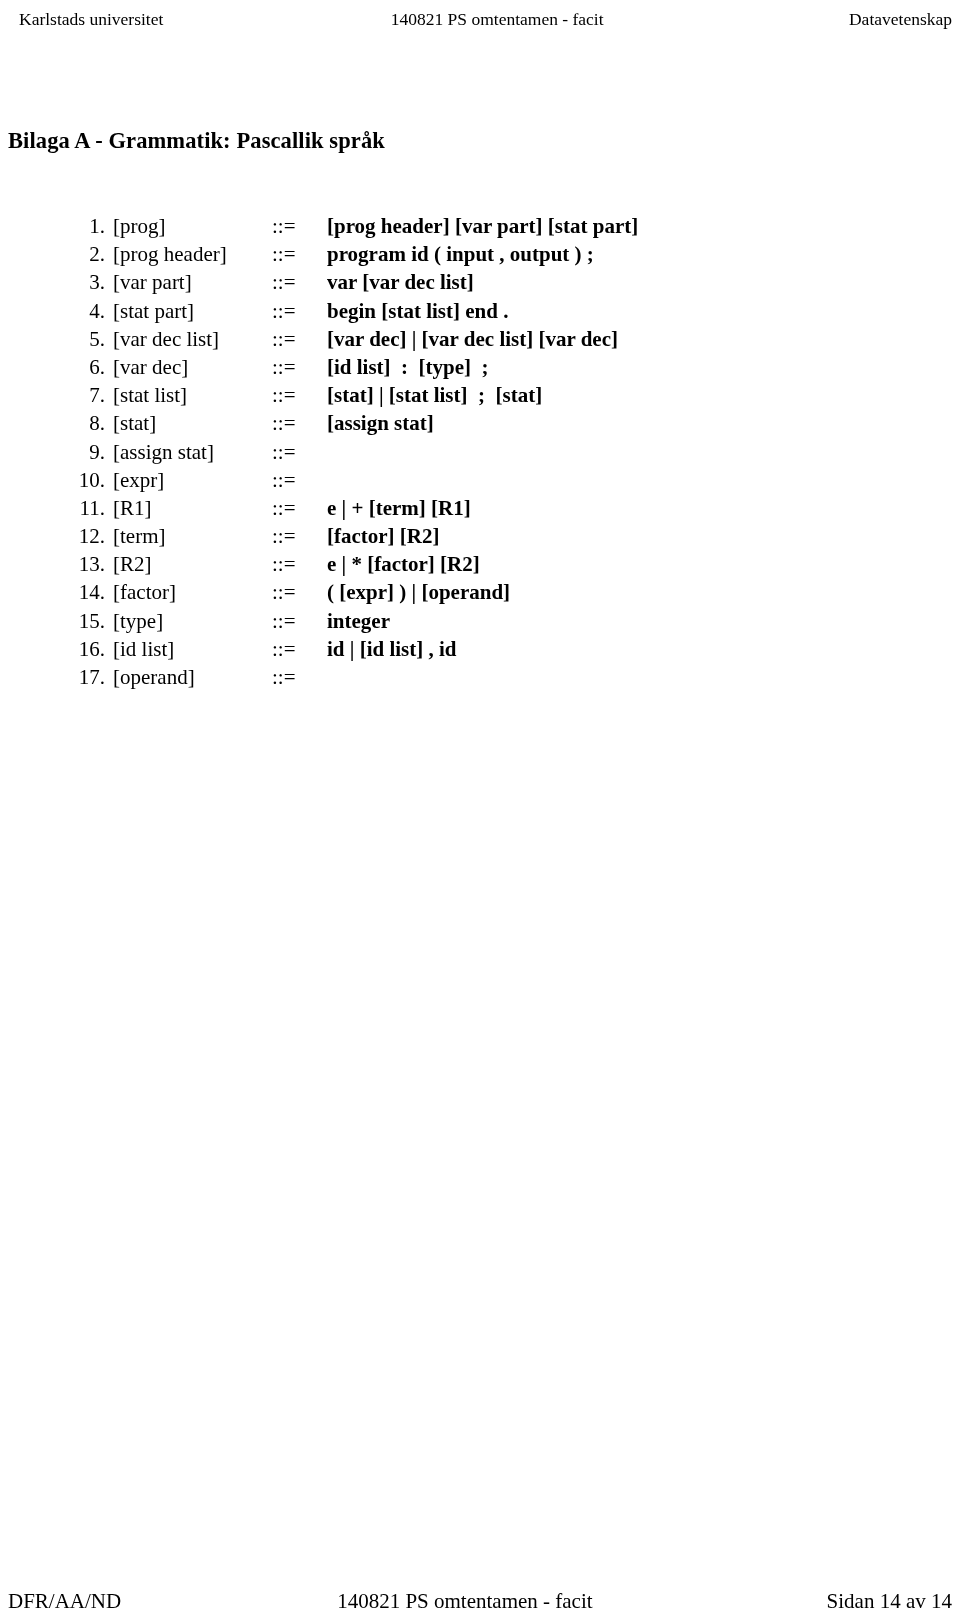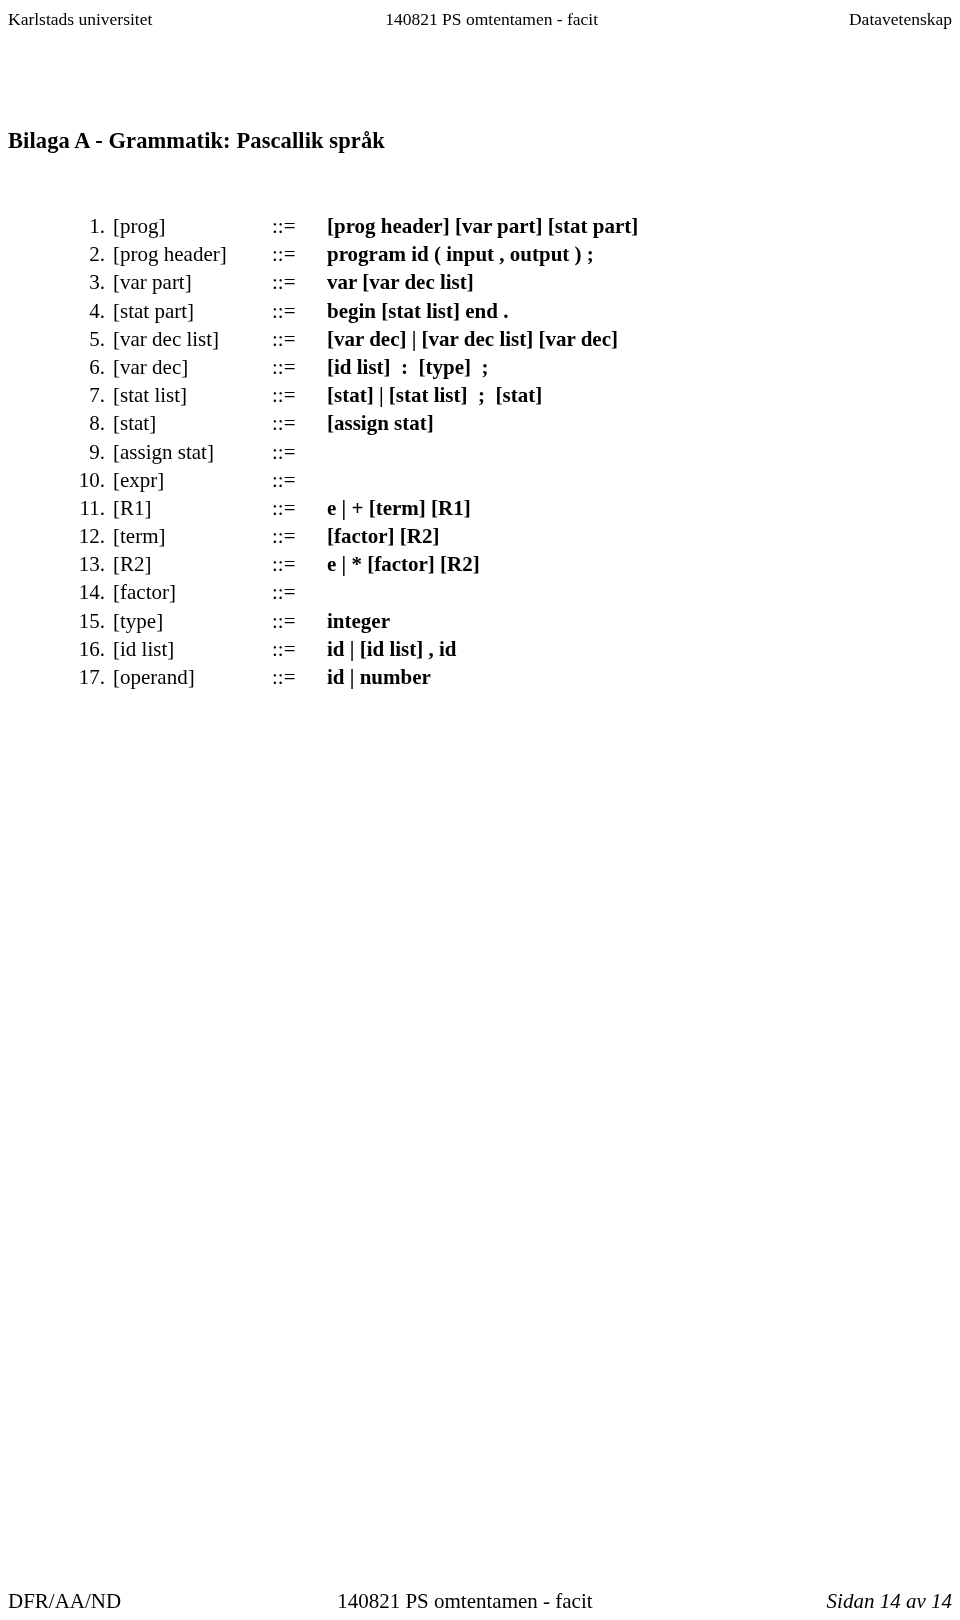--- a/index.html
+++ b/index.html
@@ -23,21 +23,21 @@
     left: 8px;
     right: 8px;
     height: 24px;
     display: flex;
     align-items: flex-start;
     justify-content: space-between;
     font-size: 17.5px;
     line-height: 22px;
     white-space: nowrap;
   }
-  .page-header .hdr-left   { text-align: left; }
+  .page-header .hdr-left   { text-align: left; margin-left: 11px; }
   .page-header .hdr-center { text-align: center; flex: 0 0 auto; margin-left: -18px; }
   .page-header .hdr-right  { text-align: right; }
 
   
   .doc-title {
     position: absolute;
     top: 112px;
     left: 8px;
     font-size: 22.5px;
     font-weight: bold;
@@ -94,21 +94,21 @@
     height: 24px;
     display: flex;
     align-items: flex-end;
     justify-content: space-between;
     font-size: 21px;
     line-height: 22px;
     white-space: nowrap;
   }
   .page-footer .ftr-left   { text-align: left; }
   .page-footer .ftr-center { text-align: center; flex: 0 0 auto; margin-left: -18px; }
-  .page-footer .ftr-right  { text-align: right; font-style: italic; }
+  .page-footer .ftr-right  { text-align: right; }
 </style>
 </head>
 <body>
 
 <div class="page-header">
   <span class="hdr-left">Karlstads universitet</span>
   <span class="hdr-center">140821 PS omtentamen - facit</span>
   <span class="hdr-right">Datavetenskap</span>
 </div>
 
@@ -202,41 +202,41 @@
     <span class="num">13.</span>
     <span class="lhs">[R2]</span>
     <span class="arrow">::=</span>
     <span class="rhs">e | * [factor] [R2]</span>
   </div>
 
   <div class="rule">
     <span class="num">14.</span>
     <span class="lhs">[factor]</span>
     <span class="arrow">::=</span>
+    <span class="rhs">( [expr] ) | [operand]</span>
   </div>
 
   <div class="rule">
     <span class="num">15.</span>
     <span class="lhs">[type]</span>
     <span class="arrow">::=</span>
     <span class="rhs">integer</span>
   </div>
 
   <div class="rule">
     <span class="num">16.</span>
     <span class="lhs">[id list]</span>
     <span class="arrow">::=</span>
     <span class="rhs">id | [id list] , id</span>
   </div>
 
   <div class="rule">
     <span class="num">17.</span>
     <span class="lhs">[operand]</span>
     <span class="arrow">::=</span>
-    <span class="rhs">id | number</span>
   </div>
 
 </div>
 
 <div class="page-footer">
   <span class="ftr-left">DFR/AA/ND</span>
   <span class="ftr-center">140821 PS omtentamen - facit</span>
   <span class="ftr-right">Sidan 14 av 14</span>
 </div>
 

